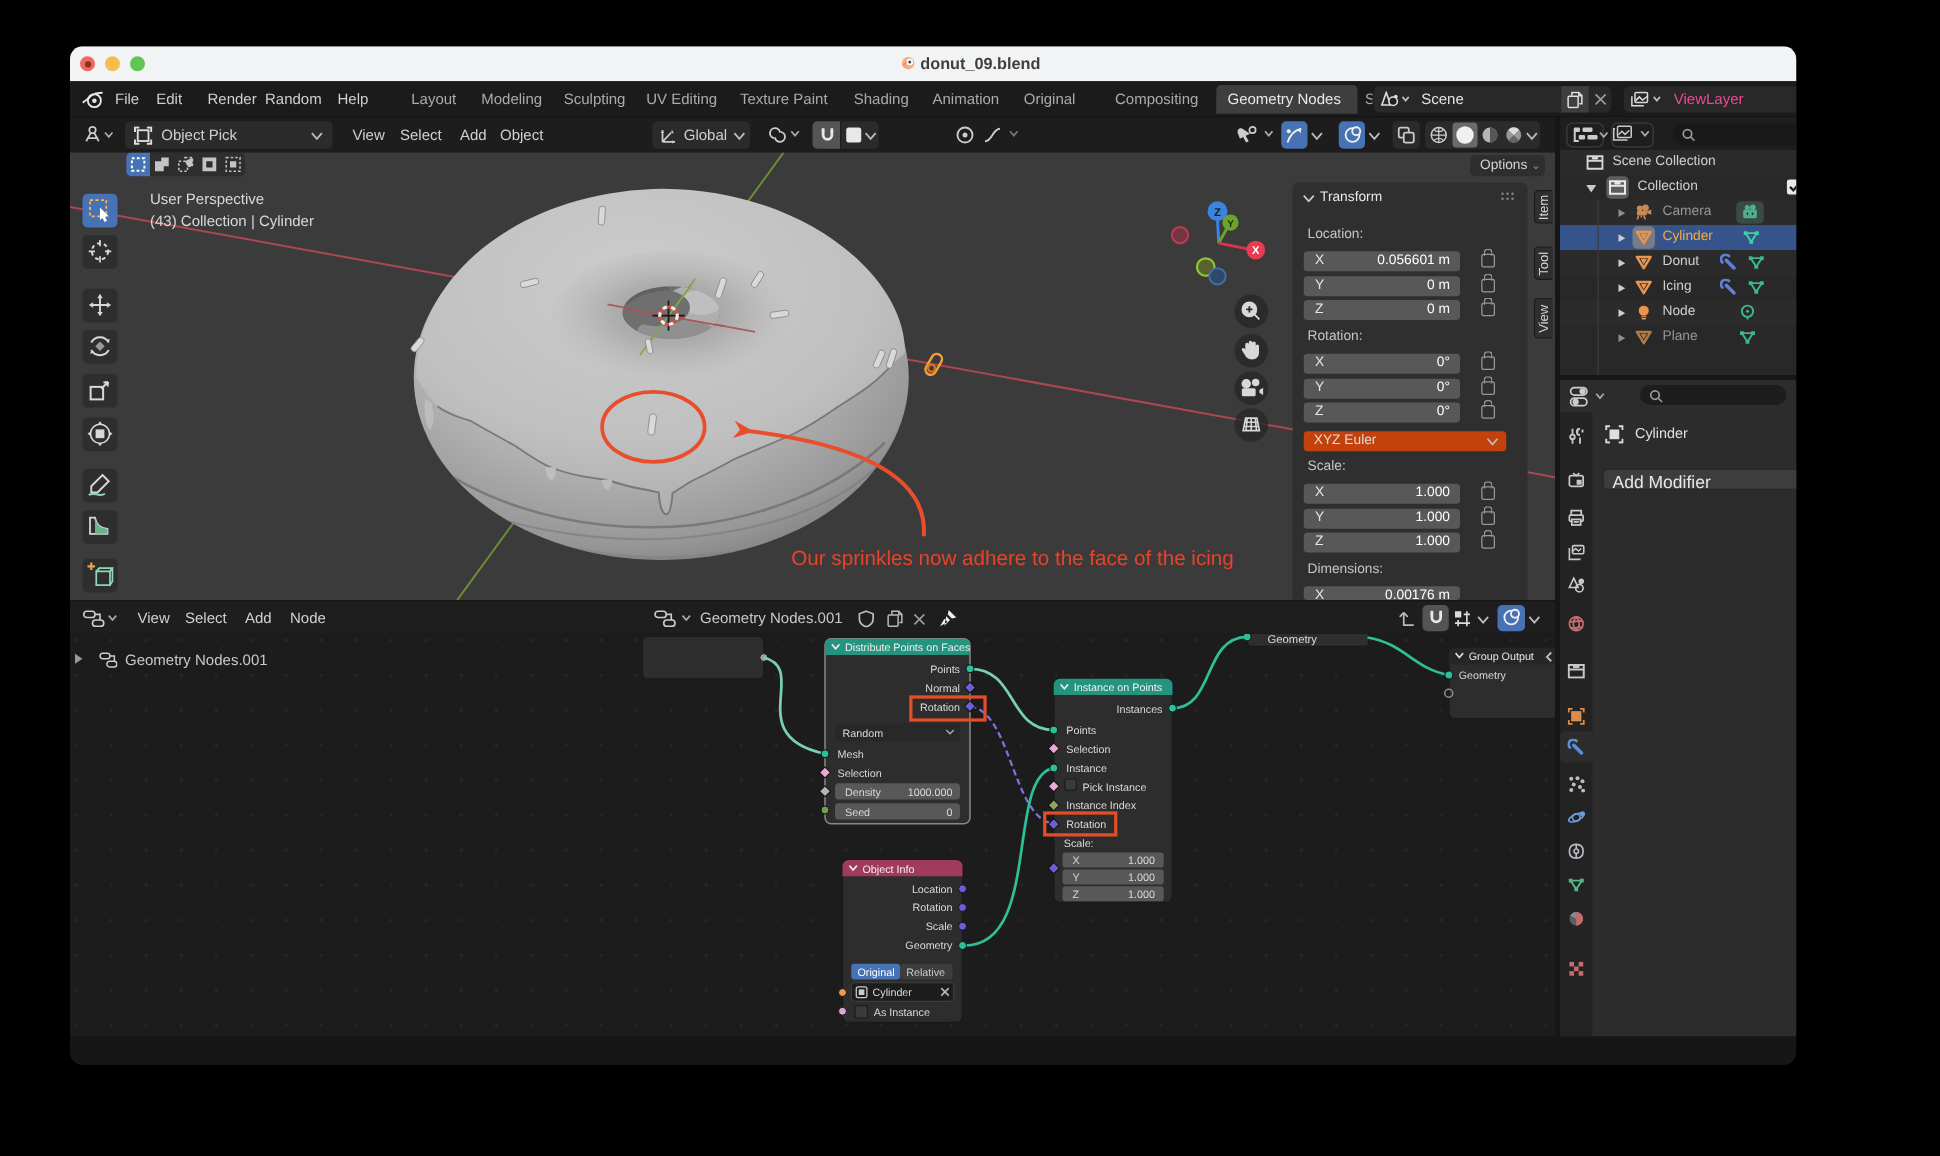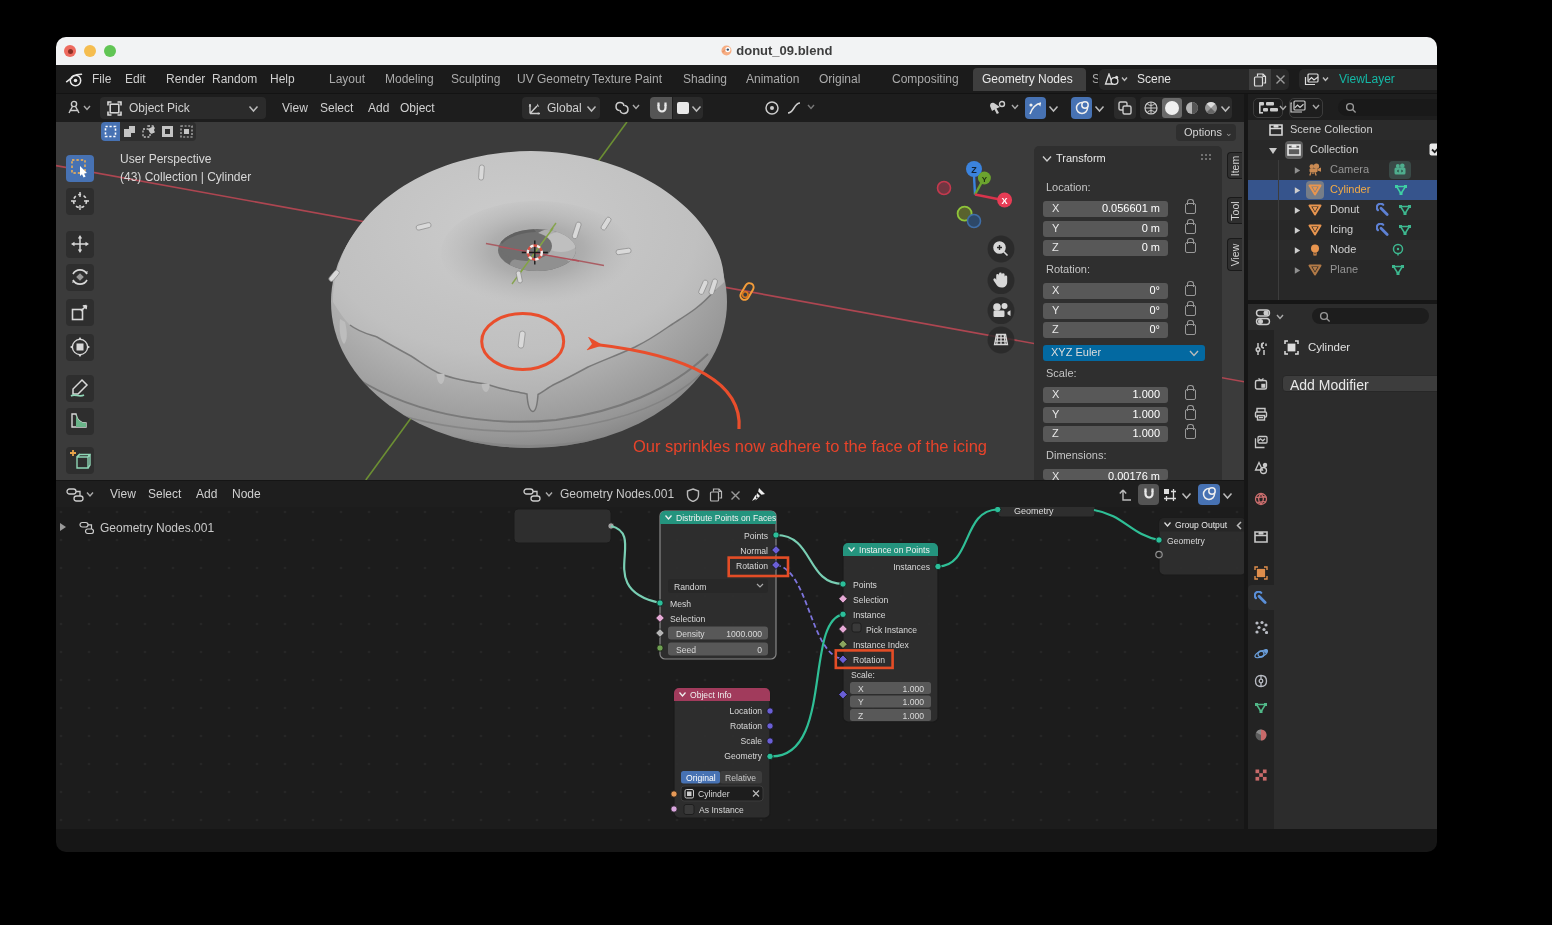--- a/index.html
+++ b/index.html
@@ -142,21 +142,21 @@
         <circle cx="10.5" cy="10.5" r="1.8" fill="#e6e6e6"></circle>
       </svg>
     <div class="menuitem" style="left:36px">File</div>
     <div class="menuitem" style="left:69px">Edit</div>
     <div class="menuitem" style="left:110px">Render</div>
     <div class="menuitem" style="left:156px">Random</div>
     <div class="menuitem" style="left:214px">Help</div>
     <div class="wstab" style="left:273px">Layout</div>
     <div class="wstab" style="left:329px">Modeling</div>
     <div class="wstab" style="left:395px">Sculpting</div>
-    <div class="wstab" style="left:461px">UV Geometry</div>
+    <div class="wstab" style="left:461px">UV Editing</div>
     <div class="wstab" style="left:536px">Texture Paint</div>
     <div class="wstab" style="left:627px">Shading</div>
     <div class="wstab" style="left:690px">Animation</div>
     <div class="wstab" style="left:763px">Original</div>
     <div class="wstab" style="left:836px">Compositing</div>
     <div class="abs" style="left:917px;top:3px;width:113px;height:23px;background:#3e3e3e;border-radius:4px 4px 0 0"></div>
     <div class="wstab active" style="left:926px">Geometry Nodes</div>
     <div class="wstab" style="left:1036px;width:6px;overflow:hidden">S</div>
 
     <div class="abs" style="left:1043px;top:4px;width:190px;height:21px;background:#282828;border-radius:5px"></div>
@@ -181,21 +181,21 @@
 
     <div class="abs" style="left:1243px;top:4px;width:190px;height:21px;background:#282828;border-radius:5px"></div>
     <svg class="abs" style="left:1248px;top:8px" width="26" height="13" viewBox="0 0 26 13">
         <g fill="none" stroke="#ddd" stroke-width="1.2">
           <rect x="4" y="1" width="10" height="8" rx="1"></rect>
           <path d="M1.5 4 L1.5 11.5 L11 11.5"></path>
           <path d="M4.5 7.5 L7.5 4.5 L10 7 L14 4"></path>
         </g>
         <path d="M19 4.5 L21.5 7.5 L24 4.5" stroke="#bbb" stroke-width="1.4" fill="none"></path>
       </svg>
-    <div class="abs" style="left:1283px;top:7px;font-size:12px;color:#14b8a6">ViewLayer</div>
+    <div class="abs" style="left:1283px;top:7px;font-size:12px;color:#ec4899">ViewLayer</div>
     <div class="abs" style="left:1390px;top:4px;width:22px;height:21px;background:#3e3e3e"></div>
     <svg class="abs" style="left:1394px;top:8px" width="14" height="14" viewBox="0 0 14 14">
         <g fill="none" stroke="#e0e0e0" stroke-width="1.2">
           <path d="M4.5 3.5 L4.5 1 L10 1 L12.5 3.5 L12.5 10 L10.5 10" fill="none"></path>
           <path d="M10 1 L10 3.5 L12.5 3.5"></path>
           <rect x="1.5" y="4" width="8" height="9" rx="1"></rect>
         </g>
       </svg>
     <svg class="abs" style="left:1417px;top:9px" width="11" height="11" viewBox="0 0 11 11">
         <path d="M1.5 1.5 L9.5 9.5 M9.5 1.5 L1.5 9.5" stroke="#9a9a9a" stroke-width="1.4"></path>
@@ -553,21 +553,21 @@
           <span class="ax">Y</span>
           <span class="val">0°</span>
         </div>
       <div class="nfield" style="top:200px">
           <span class="ax">Z</span>
           <span class="val">0°</span>
         </div>
       <div class="lock" style="top:163px"></div>
         <div class="lock" style="top:182.5px"></div>
         <div class="lock" style="top:202px"></div>
-      <div class="abs" style="left:987px;top:223px;width:162px;height:16px;background:#0369a1;border-radius:3px;color:#ddd;font-size:11px;padding:1px 0 0 8px">XYZ Euler<svg style="position:absolute;right:6px;top:5px" width="10" height="7" viewBox="0 0 10 7">
+      <div class="abs" style="left:987px;top:223px;width:162px;height:16px;background:#c2410c;border-radius:3px;color:#ddd;font-size:11px;padding:1px 0 0 8px">XYZ Euler<svg style="position:absolute;right:6px;top:5px" width="10" height="7" viewBox="0 0 10 7">
             <path d="M1 1 L5 5.5 L9 1" stroke="#bbb" stroke-width="1.4" fill="none"></path>
           </svg></div>
       <div class="abs npl" style="left:990px;top:245px">Scale:</div>
       <div class="nfield" style="top:265px">
           <span class="ax">X</span>
           <span class="val">1.000</span>
         </div>
       <div class="nfield" style="top:284.5px">
           <span class="ax">Y</span>
           <span class="val">1.000</span>

